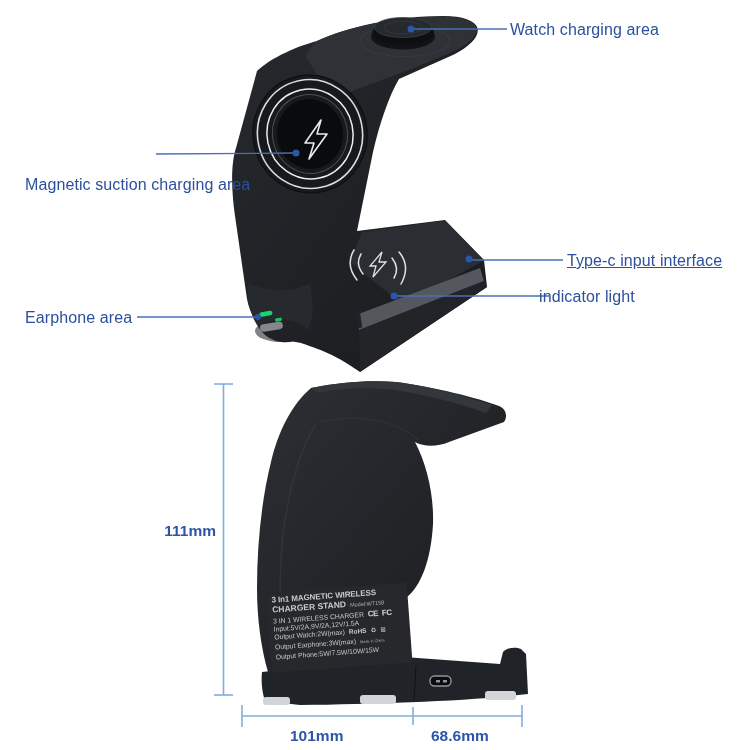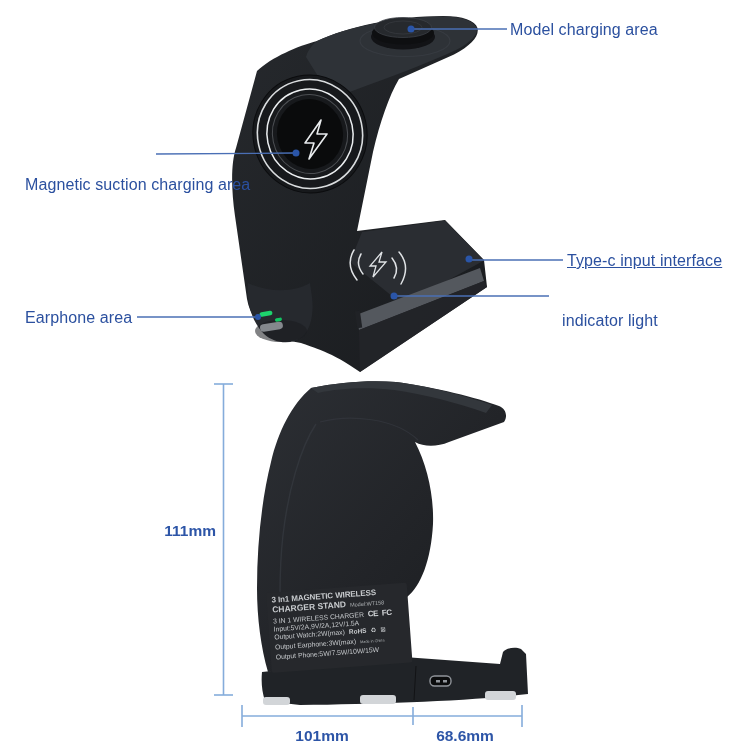--- a/index.html
+++ b/index.html
@@ -7,21 +7,21 @@
     position:relative;width:750px;height:750px;background:#ffffff;overflow:hidden;
     font-family:"Liberation Sans","DejaVu Sans",sans-serif;
   }
   .art{position:absolute;left:0;top:0;width:750px;height:750px;}
   .callout{
     position:absolute;font-size:16px;line-height:19px;color:#2b509f;
     white-space:nowrap;letter-spacing:.1px;
   }
   .dim{
     position:absolute;font-size:15.5px;font-weight:bold;color:#2d55a7;
-    white-space:nowrap;text-align:center;
+    white-space:nowrap;
   }
   
   .plate{
     position:absolute;left:266px;top:593px;width:141px;height:80px;
     background:#26282c;border-radius:2px;
     transform:rotate(-4.2deg);transform-origin:0 0;
     color:#c7cacd;padding:3px 5px;box-sizing:border-box;
   }
   .plate .l1{font-size:8px;font-weight:bold;letter-spacing:-.1px;line-height:10px;white-space:nowrap;}
   .plate .row{display:flex;align-items:baseline;gap:4px;line-height:9.5px;white-space:nowrap;}
@@ -201,24 +201,24 @@
       <line x1="223.5" y1="384" x2="223.5" y2="695"></line>
       <line x1="214" y1="384" x2="233" y2="384"></line>
       <line x1="214" y1="695" x2="233" y2="695"></line>
       <line x1="242" y1="716" x2="522" y2="716"></line>
       <line x1="242" y1="705" x2="242" y2="727"></line>
       <line x1="522" y1="705" x2="522" y2="727"></line>
       <line x1="413" y1="707" x2="413" y2="725"></line>
     </g>
   </svg>
 
-  <div class="callout" style="left:510px;top:20px;">Model charging area</div>
+  <div class="callout" style="left:510px;top:20px;">Watch charging area</div>
   <div class="callout" style="left:25px;top:128px;margin-top:47px;">Magnetic suction charging area</div>
   <div class="callout" style="left:567px;top:251px;text-decoration:underline;">Type-c input interface</div>
-  <div class="callout" style="left:562px;top:287px;margin-top:24px;">indicator light</div>
+  <div class="callout" style="left:539px;top:287px;">indicator light</div>
   <div class="callout" style="left:25px;top:308px;">Earphone area</div>
 
   <div class="dim" style="left:158px;top:522px;width:58px;text-align:right;">111mm</div>
   <div class="dim" style="left:290px;top:727px;width:64px;">101mm</div>
   <div class="dim" style="left:431px;top:727px;width:68px;">68.6mm</div>
 
   <div class="plate">
     <div class="l1">3 In1 MAGNETIC WIRELESS</div>
     <div class="row">
       <span class="big">CHARGER STAND</span>

